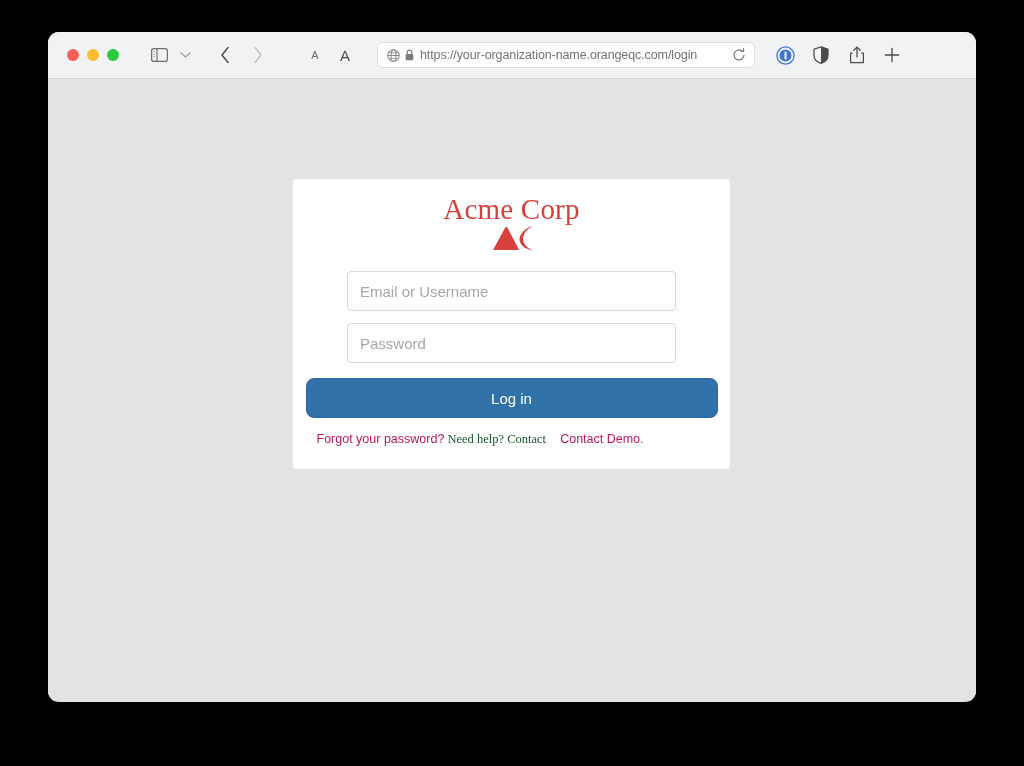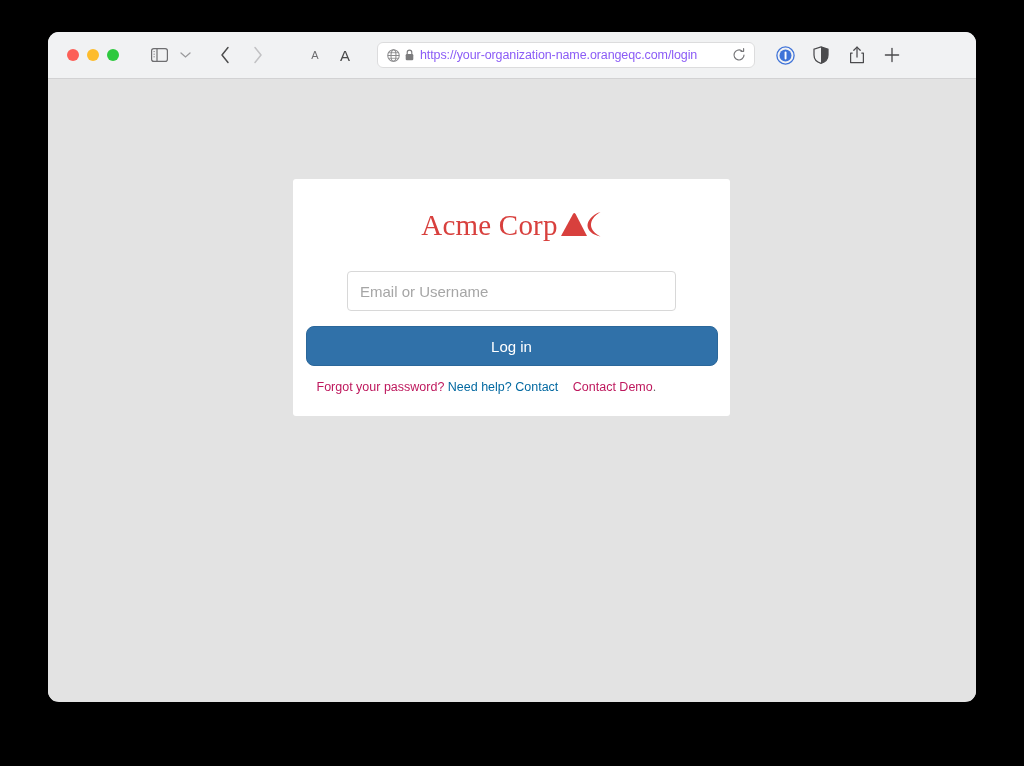--- a/index.html
+++ b/index.html
@@ -79,21 +79,21 @@
     display: flex;
     align-items: center;
     padding: 0 8px 0 9px;
   }
   #globe-icon { flex: 0 0 auto; color: #8a8a8c; display: flex; align-items: center; }
   #lock-icon  { flex: 0 0 auto; margin-left: 5px; color: #7b7b7d; display: flex; align-items: center; }
   #url-text {
     flex: 1 1 auto;
     margin-left: 6px;
     font-size: 12.5px;
-    color: #8b5cf6;
+    color: #737373;
     white-space: nowrap;
     overflow: hidden;
     letter-spacing: -0.1px;
   }
   #reload-btn { flex: 0 0 auto; color: #77777a; display: flex; align-items: center; }
 
   #extension-btn { width: 22px; margin-left: 19px; }
   #shield-btn    { width: 22px; margin-left: 14px; color: #4b4b4d; }
   #share-btn     { width: 22px; margin-left: 14px; color: #4b4b4d; }
   #newtab-btn    { width: 22px; margin-left: 13px; color: #4b4b4d; }
@@ -116,20 +116,21 @@
     border-radius: 3px;
     padding: 0 12px;
   }
 
   #brand-logo {
     height: 92px;
     display: flex;
     align-items: center;
     justify-content: center;
     gap: 0px;
+    flex-direction: column;
   }
   #brand-name {
     font-family: "Liberation Serif", serif;
     font-size: 29px;
     color: #d8403d;
     letter-spacing: 0.2px;
     line-height: 1;
   }
   #brand-mark { display: block; margin-left: 2px; margin-top: 1px; }
 
@@ -170,21 +171,21 @@
     font-size: 12.5px;
     color: #6b6b6b;
     white-space: nowrap;
   }
   .help-link {
     color: #be185d;
     text-decoration: none;
     cursor: pointer;
     padding-left: 11px;
   }
-  #help-static { color: #0369a1; }
+  #help-static { color: #14532d; font-family: Liberation Serif, serif; }
 </style>
 </head>
 <body>
 
 <div id="browser-window">
 
   <div id="toolbar">
 
     <div class="traffic-lights">
       <span class="tl tl-close"></span>
@@ -294,20 +295,21 @@
         <span id="brand-mark">
           <svg width="42" height="26" viewBox="0 0 42 26">
             <path d="M1 25 L13 3 Q14.2 1 15.6 3 L27 25 Z" fill="#d8403d"></path>
             <path d="M40.5 1 C32 3.5 27.5 10 27.5 14.5 C27.5 19.5 32.5 24 40.5 25.4 C33 21.5 31 17.5 31 13.8 C31 9.6 34 4.6 40.5 1 Z" fill="#d8403d"></path>
           </svg>
         </span>
       </div>
 
       <input class="field-input" id="username-input" type="text" placeholder="Email or Username" style="">
 
+      <input class="field-input" id="password-input" type="text" placeholder="Password" style="">
 
       <button id="login-submit-btn">Log in</button>
 
       <div id="help-row">
         <a class="help-link">Forgot your password?</a><span id="help-static"> Need help? Contact </span><a class="help-link">Contact Demo</a><span id="help-period">.</span>
       </div>
 
     </div>
 
   </div>

